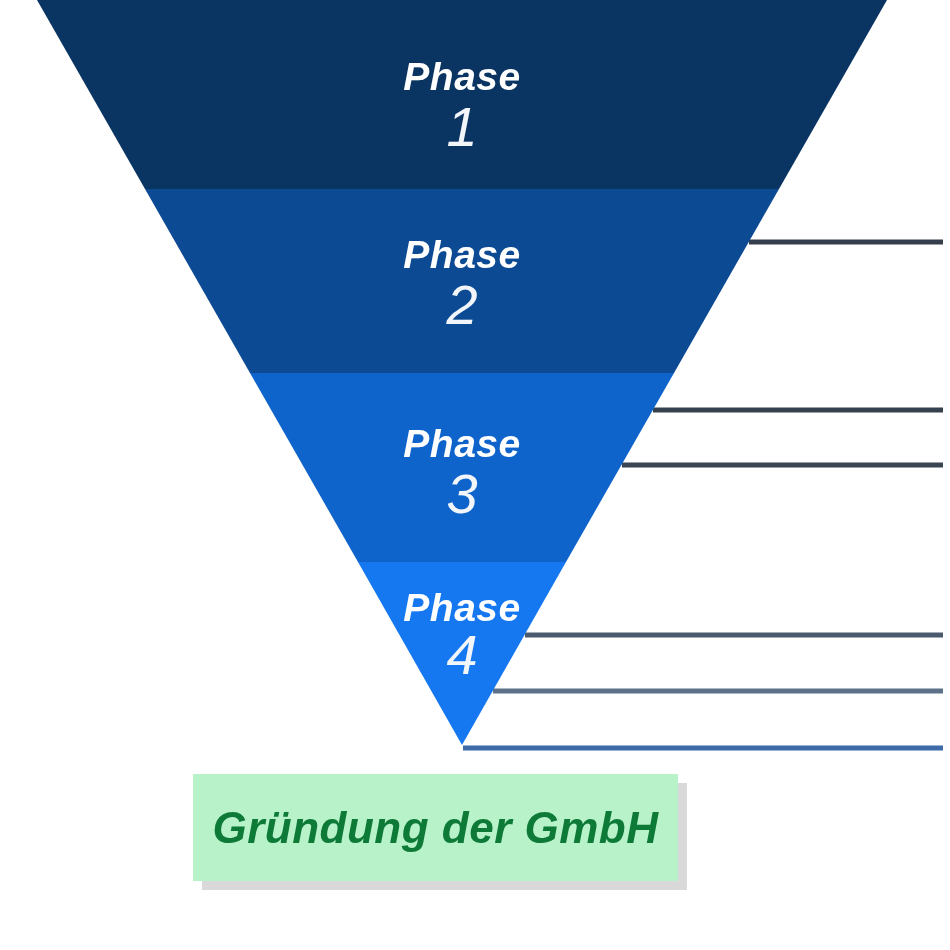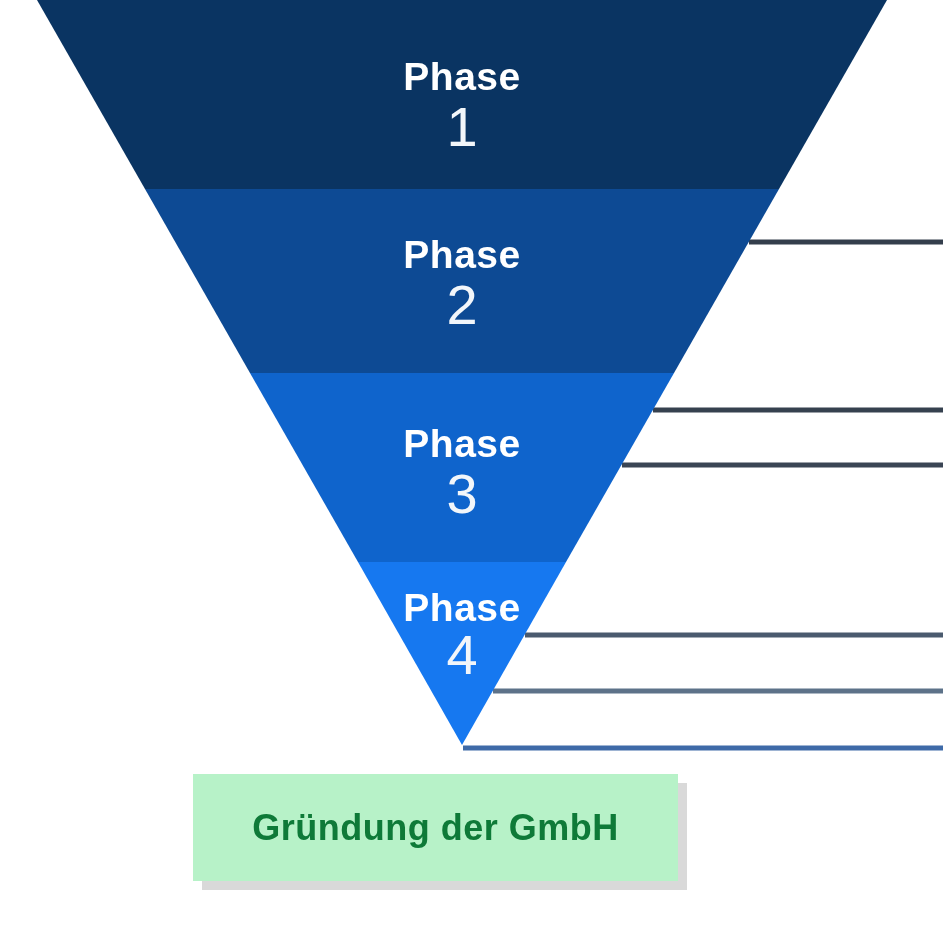--- a/index.html
+++ b/index.html
@@ -8,20 +8,21 @@
     width: 950px;
     height: 950px;
     background: #ffffff;
     font-family: "Liberation Sans", "DejaVu Sans", sans-serif;
     overflow: hidden;
   }
   .stage {
     position: relative;
     width: 950px;
     height: 950px;
+    font-style: italic;
   }
   .stage svg {
     position: absolute;
     top: 0;
     left: 0;
   }
   .seg-label {
     position: absolute;
     left: 0;
     width: 924px;
@@ -55,21 +56,21 @@
     top: 774px;
     width: 485px;
     height: 107px;
     background: #b7f2c8;
     box-shadow: 9px 9px 0 0 #d9d9d9;
     display: flex;
     align-items: center;
     justify-content: center;
   }
   .result-box .result-text {
-    font-size: 36px;
+    font-size: 44px;
     font-weight: 700;
     color: #0e7a38;
     letter-spacing: 0.5px;
     white-space: nowrap;
   }
 </style>
 </head>
 <body>
 
 <div class="stage">

